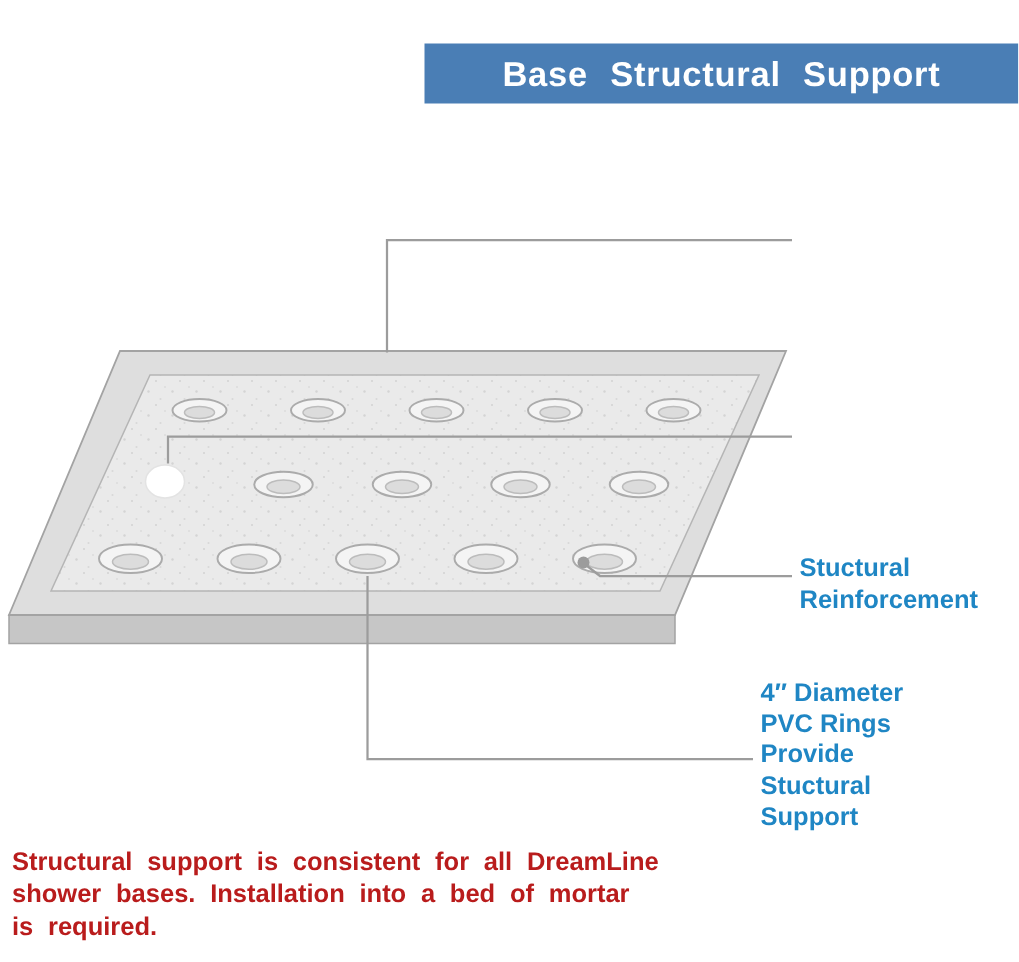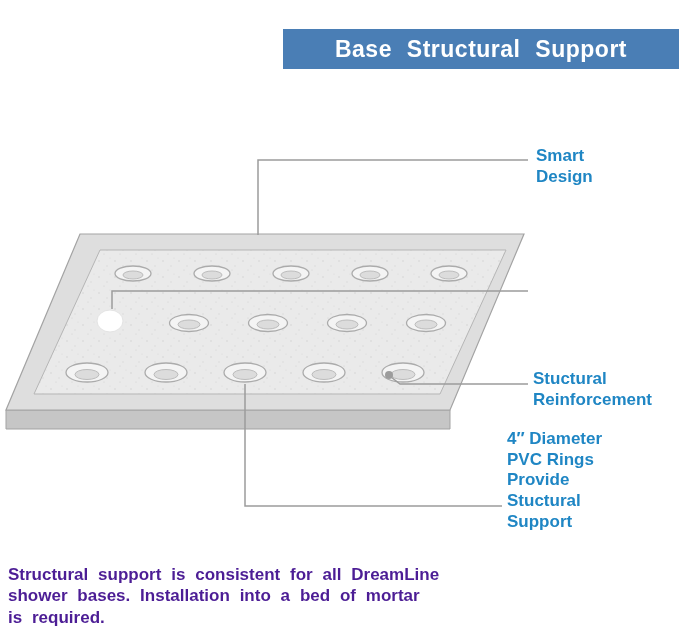--- a/index.html
+++ b/index.html
@@ -44,27 +44,27 @@
     position: absolute;
     color: #1f86c4;
     font-size: 17px;
     font-weight: bold;
     line-height: 1.22;
     white-space: pre-line;
   }
   .callout-smart      { left: 536px; top: 146px; }
   .callout-opening    { left: 536px; top: 207px; }
   .callout-fiberglass { left: 533px; top: 369px; }
-  .callout-pvc        { left: 507px; top: 429px; }
+  .callout-pvc        { left: 507px; top: 452px; }
   .footer-note {
     position: absolute;
     left: 8px;
     top: 564px;
     width: 600px;
-    color: #4c1d95;
+    color: #b91c1c;
     font-size: 17px;
     font-weight: bold;
     line-height: 1.25;
     word-spacing: 0.3em;
     white-space: pre-line;
   }
   
   .ring-outer { fill: #f4f4f4; stroke: #ababab; stroke-width: 1.3; }
   .ring-inner { fill: #dcdcdc; stroke: #bcbcbc; stroke-width: 1; }
   .callout-stroke { stroke: #9c9c9c; stroke-width: 1.5; fill: none; }
@@ -157,22 +157,20 @@
 
     <g>
       <polyline class="callout-stroke" points="528,160 258,160 258,235"></polyline>
       <polyline class="callout-stroke" points="528,291 112,291 112,309"></polyline>
       <polyline class="callout-stroke" points="528,384 400,384 391,377"></polyline>
       <circle cx="389" cy="375" r="4" fill="#9c9c9c"></circle>
       <polyline class="callout-stroke" points="245,384 245,506 502,506"></polyline>
     </g>
   </svg>
 
-  <div class="callout callout-smart">Smart
-Design</div>
 
 
   <div class="callout callout-fiberglass">Stuctural
 Reinforcement</div>
 
   <div class="callout callout-pvc">4″ Diameter
 PVC Rings
 Provide
 Stuctural
 Support</div>

